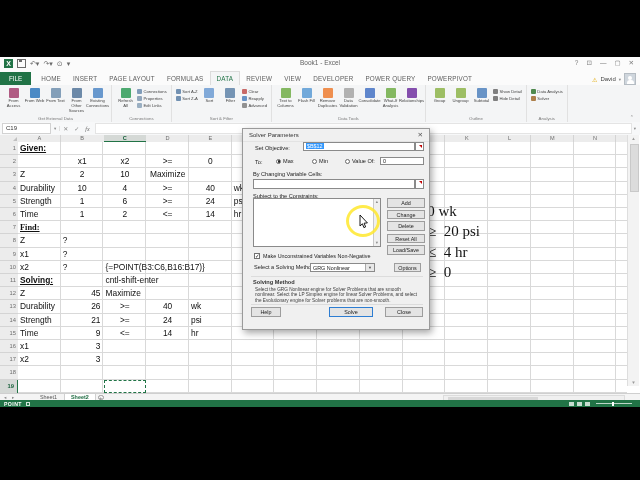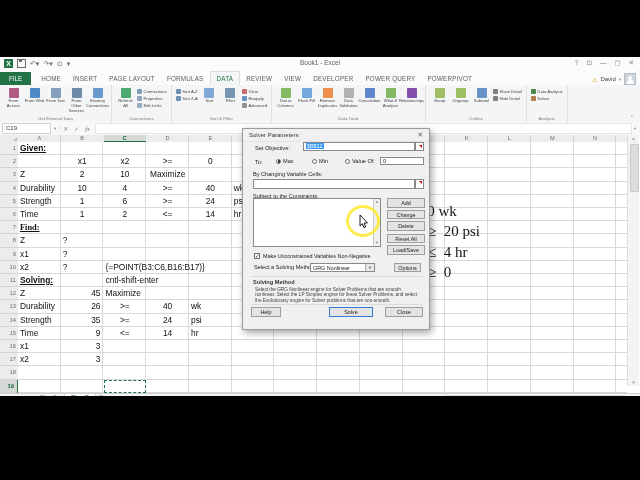--- a/index.html
+++ b/index.html
@@ -1,16 +1,16 @@
 <!DOCTYPE html>
 <html><head>
 <meta charset="utf-8">
 <style>
   html,body{margin:0;padding:0;background:#000;}
-  #stage{position:relative;width:640px;height:396px;background:#000;overflow:hidden;
+  #stage{position:relative;width:640px;height:480px;background:#000;overflow:hidden;
          font-family:"Liberation Sans",sans-serif;-webkit-font-smoothing:antialiased;}
   #win{position:absolute;left:0;top:57px;width:640px;height:350px;background:#fff;}
 
   
   #titlebar{position:absolute;left:0;top:0;width:100%;height:14px;background:#fbfbfb;}
   #qat{position:absolute;left:4px;top:2px;display:flex;align-items:center;gap:4px;}
   .xlogo{width:9px;height:9px;background:#217346;color:#fff;font-size:7px;line-height:9px;
          text-align:center;font-weight:bold;}
   .qic{color:#6a6a6a;font-size:7px;line-height:9px;}
   .floppy{width:7px;height:7px;border:1px solid #6a6a6a;position:relative;}
@@ -441,21 +441,21 @@
             <div class="cell" style="top: 132px; left: 87.5px;">cntl-shift-enter</div>
             <div class="cell" style="top: 145.2px; left: 2px;">Z</div>
             <div class="cell" style="top: 145.2px; left: 42.75px; width: 39.75px; text-align: right;">45</div>
             <div class="cell" style="top: 145.2px; left: 87.5px;">Maximize</div>
             <div class="cell" style="top: 158.4px; left: 2px;">Durability</div>
             <div class="cell" style="top: 158.4px; left: 42.75px; width: 39.75px; text-align: right;">26</div>
             <div class="cell" style="top: 158.4px; left: 85.5px; width: 42.75px; text-align: center;">&gt;=</div>
             <div class="cell" style="top: 158.4px; left: 128.25px; width: 42.75px; text-align: center;">40</div>
             <div class="cell" style="top: 158.4px; left: 173px;">wk</div>
             <div class="cell" style="top: 171.6px; left: 2px;">Strength</div>
-            <div class="cell" style="top: 171.6px; left: 42.75px; width: 39.75px; text-align: right;">35</div>
+            <div class="cell" style="top: 171.6px; left: 42.75px; width: 39.75px; text-align: right;">21</div>
             <div class="cell" style="top: 171.6px; left: 85.5px; width: 42.75px; text-align: center;">&gt;=</div>
             <div class="cell" style="top: 171.6px; left: 128.25px; width: 42.75px; text-align: center;">24</div>
             <div class="cell" style="top: 171.6px; left: 173px;">psi</div>
             <div class="cell" style="top: 184.8px; left: 2px;">Time</div>
             <div class="cell" style="top: 184.8px; left: 42.75px; width: 39.75px; text-align: right;">9</div>
             <div class="cell" style="top: 184.8px; left: 85.5px; width: 42.75px; text-align: center;">&lt;=</div>
             <div class="cell" style="top: 184.8px; left: 128.25px; width: 42.75px; text-align: center;">14</div>
             <div class="cell" style="top: 184.8px; left: 173px;">hr</div>
             <div class="cell" style="top: 198px; left: 2px;">x1</div>
             <div class="cell" style="top: 198px; left: 42.75px; width: 39.75px; text-align: right;">3</div>

